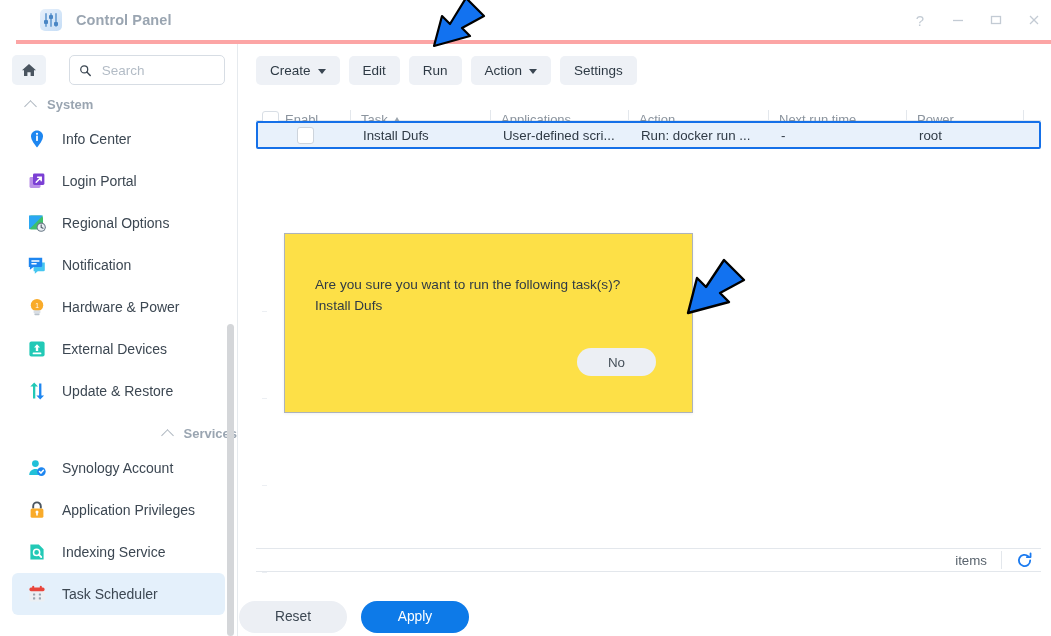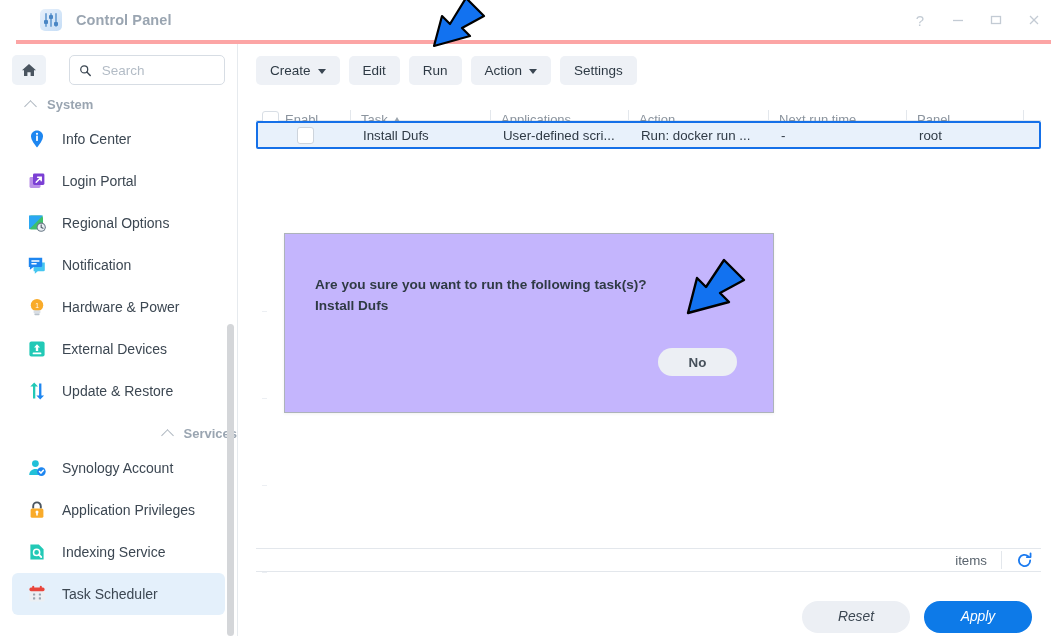--- a/index.html
+++ b/index.html
@@ -288,44 +288,42 @@
   }
   .items-label { font-size: 13.3px; color: #5a646e; }
   .vsep { width: 1px; height: 18px; background: #e3e7ec; }
   .refresh { color: #1a7af0; display: flex; align-items: center; }
 
   
   .footer {
     position: absolute;
     left: 0; right: 0; top: 553px;
     height: 39px;
-    display: flex; align-items: center; justify-content: flex-end;
+    display: flex; align-items: center; 
     gap: 14px;
     padding-right: 19px;
-    font-style: italic;
   }
   .btn {
     height: 32px;
     min-width: 108px;
     border-radius: 16px;
     display: flex; align-items: center; justify-content: center;
     font-size: 13.8px;
   }
   .btn.secondary { background: #eceff4; color: #3c4752; }
   .btn.primary   { background: #0d7ae8; color: #fff; }
 
   
   .dialog {
     position: absolute;
     left: 284px; top: 233px;
-    width: 490px; height: 180px;
-    background: #c4b5fd;
+    width: 409px; height: 180px;
+    background: #fde047;
     border: 1px solid #adb3ba;
     box-shadow: 0 1px 3px rgba(0,0,0,.06);
-    font-weight: bold;
   }
   .dlg-text {
     position: absolute;
     left: 30px; top: 40px;
     font-size: 13.6px;
     color: #2f3a45;
     line-height: 21px;
   }
   .dlg-buttons {
     position: absolute;
@@ -583,21 +581,21 @@
         <div class="th c-apps">
           <span>Applications</span>
         </div>
         <div class="th c-action">
           <span>Action</span>
         </div>
         <div class="th c-next">
           <span>Next run time</span>
         </div>
         <div class="th c-owner">
-          <span>Panel</span>
+          <span>Power</span>
         </div>
         <div class="th c-tail"></div>
       </div>
 
       <div class="tbody">
         <div class="trow">
           <div class="td c-enable">
             <span class="chk"></span>
           </div>
           <div class="td c-task">Install Dufs</div>

